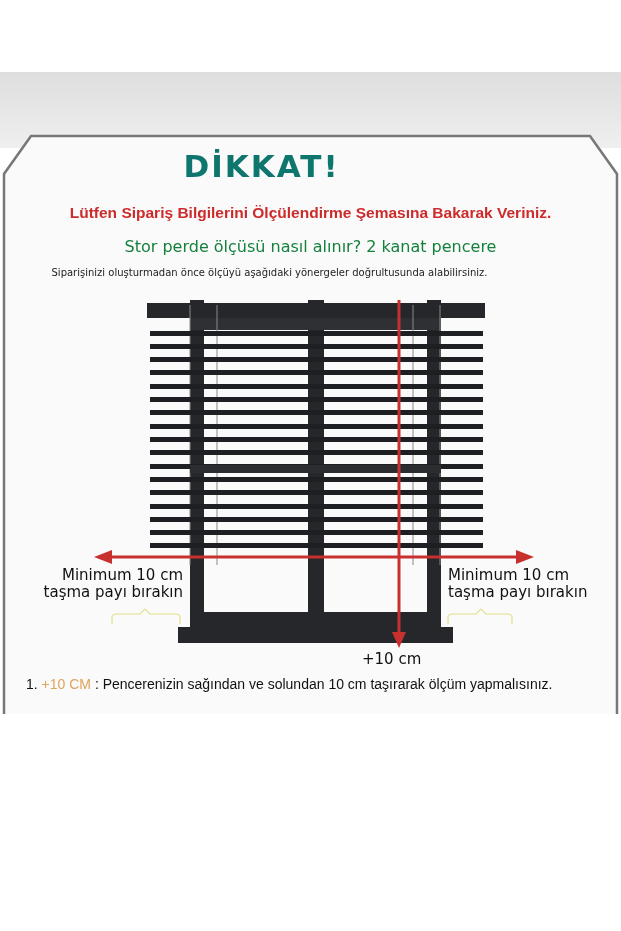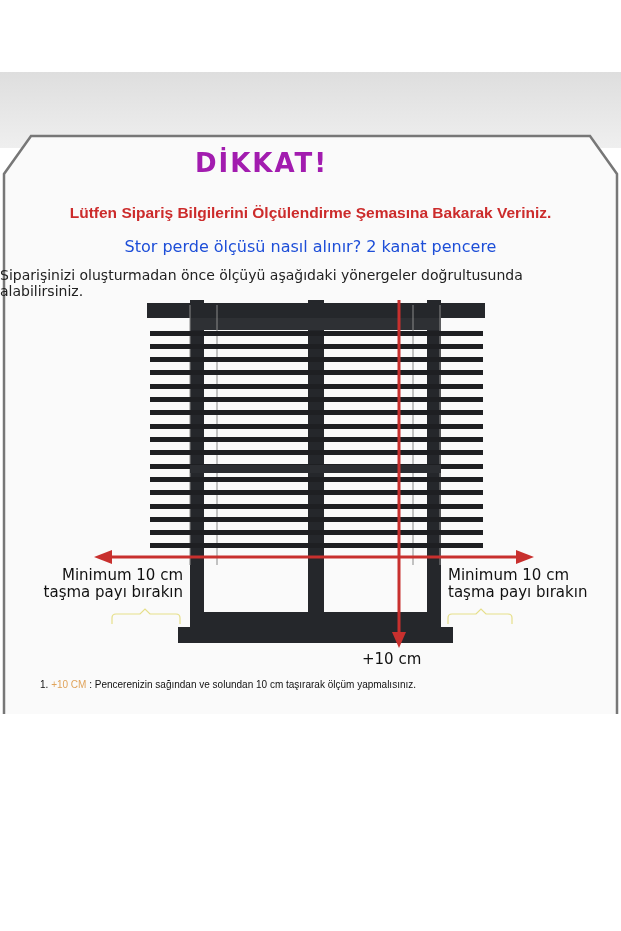--- a/index.html
+++ b/index.html
@@ -10,49 +10,49 @@
   .top-band {
     position: absolute; left: 0; top: 72px; width: 621px; height: 76px;
     background: linear-gradient(#dedede, #efefef);
   }
   .panel {
     position: absolute; left: 0; top: 134px; width: 621px; height: 580px;
   }
   .panel svg.frame { position: absolute; left: 0; top: 0; }
   .title {
     position: absolute; left: 0; width: 523px; top: 148px; text-align: center;
-    color: #a21caf; font-family: "DejaVu Sans", sans-serif; font-weight: bold;
-    font-size: 26px; letter-spacing: 2px;
+    color: #0f766e; font-family: "DejaVu Sans", sans-serif; font-weight: bold;
+    font-size: 31px; letter-spacing: 2px;
   }
   .subtitle {
     position: absolute; left: 0; width: 621px; top: 204px; text-align: center;
     color: #cc2b2b; font-family: "Liberation Sans", sans-serif; font-weight: bold;
     font-size: 15.5px;
   }
   .question {
     position: absolute; left: 0; width: 621px; top: 237px; text-align: center;
-    color: #1d4ed8; font-family: "DejaVu Sans", sans-serif; font-size: 16px;
+    color: #15803d; font-family: "DejaVu Sans", sans-serif; font-size: 16px;
   }
   .instruction {
-    position: absolute; left: 0; width: 539px; top: 267px; 
-    color: #222; font-family: "DejaVu Sans", sans-serif; font-size: 14px;
+    position: absolute; left: 0; width: 539px; top: 267px; text-align: center;
+    color: #222; font-family: "DejaVu Sans", sans-serif; font-size: 10px;
   }
   .diagram { position: absolute; left: 0; top: 0; }
   .side-label {
     position: absolute; font-family: "DejaVu Sans", sans-serif; font-size: 15px;
     color: #111; line-height: 17px; text-align: right;
   }
   .side-label.right { text-align: left; }
   .plus10 {
     position: absolute; left: 362px; top: 650px; font-family: "DejaVu Sans", sans-serif;
     font-size: 15px; color: #111;
   }
   .notes {
-    position: absolute; left: 40px; top: 676px; font-family: "Liberation Sans", sans-serif;
-    font-size: 10px; color: #111; line-height: 17px;
+    position: absolute; left: 26px; top: 676px; font-family: "Liberation Sans", sans-serif;
+    font-size: 14px; color: #111; line-height: 17px;
   }
   .notes .hl { color: #e0a35a; }
 </style>
 </head>
 <body>
 
 <div class="top-band"></div>
 
 <div class="panel">
   <svg class="frame" width="621" height="580">

